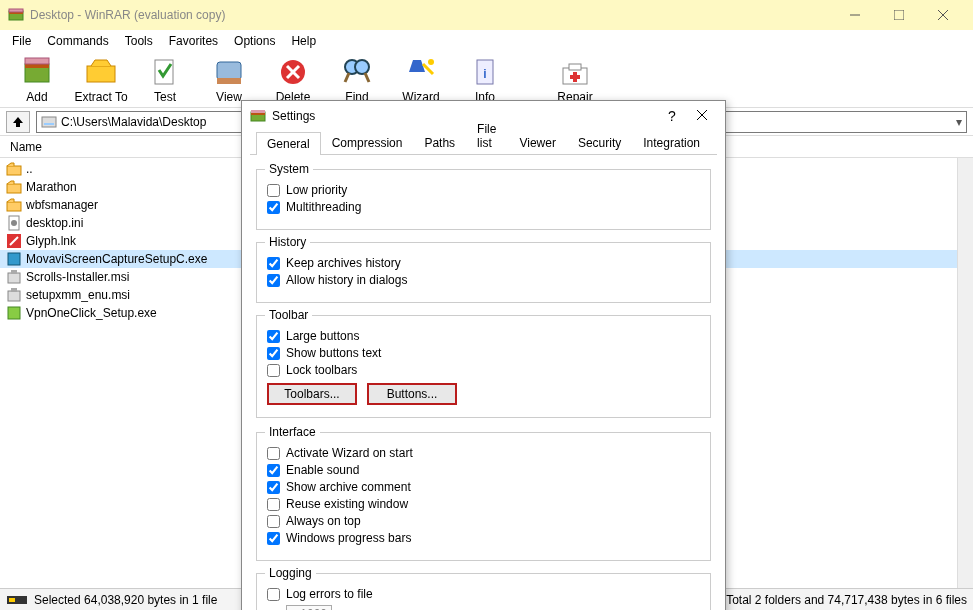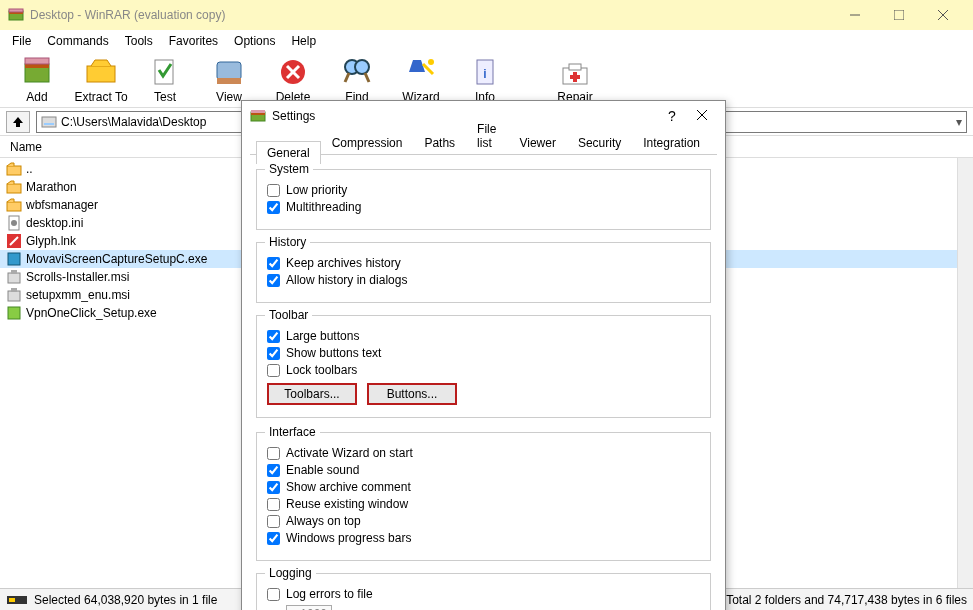--- a/index.html
+++ b/index.html
@@ -47,21 +47,21 @@
 
 .dialog { position: absolute; left: 241px; top: 100px; width: 485px; background: #fff; border: 1px solid #888; box-shadow: 2px 2px 8px rgba(0,0,0,0.25); }
 .dlgtitle { height: 30px; display: flex; align-items: center; padding: 0 8px; }
 .dlgtitle .ic { width: 16px; height: 16px; margin-right: 6px; }
 .dlgtitle .t { flex: 1; }
 .dlgtitle .hb { width: 30px; text-align: center; font-size: 14px; }
 .dlgtitle .xb { width: 30px; text-align: center; }
 
 .tabs { height: 24px; display: flex; align-items: flex-end; padding: 0 6px; border-bottom: 1px solid #ccc; margin: 0 8px; }
 .tab { padding: 4px 10px; border: 1px solid transparent; border-bottom: none; }
-.tab.active { border-color: #ccc; background: #fff; position: relative; top: 10px; }
+.tab.active { border-color: #ccc; background: #fff; position: relative; top: 1px; }
 
 .dlgbody { padding: 14px; display: flex; gap: 14px; flex-direction: column; }
 .colpane { flex: 1; display: flex; flex-direction: column; gap: 12px; }
 
 .group { border: 1px solid #ccc; padding: 10px 10px 12px 10px; position: relative; }
 .group .glabel { position: absolute; top: -8px; left: 8px; background: #fff; padding: 0 4px; font-size: 12px; }
 .cb { display: flex; align-items: center; gap: 6px; margin: 3px 0; }
 .cb input { width: 13px; height: 13px; }
 .cb.disabled { color: #999; }
 .inline { display: flex; align-items: flex-end; gap: 6px; margin-top: 4px; margin-left: 19px; }

